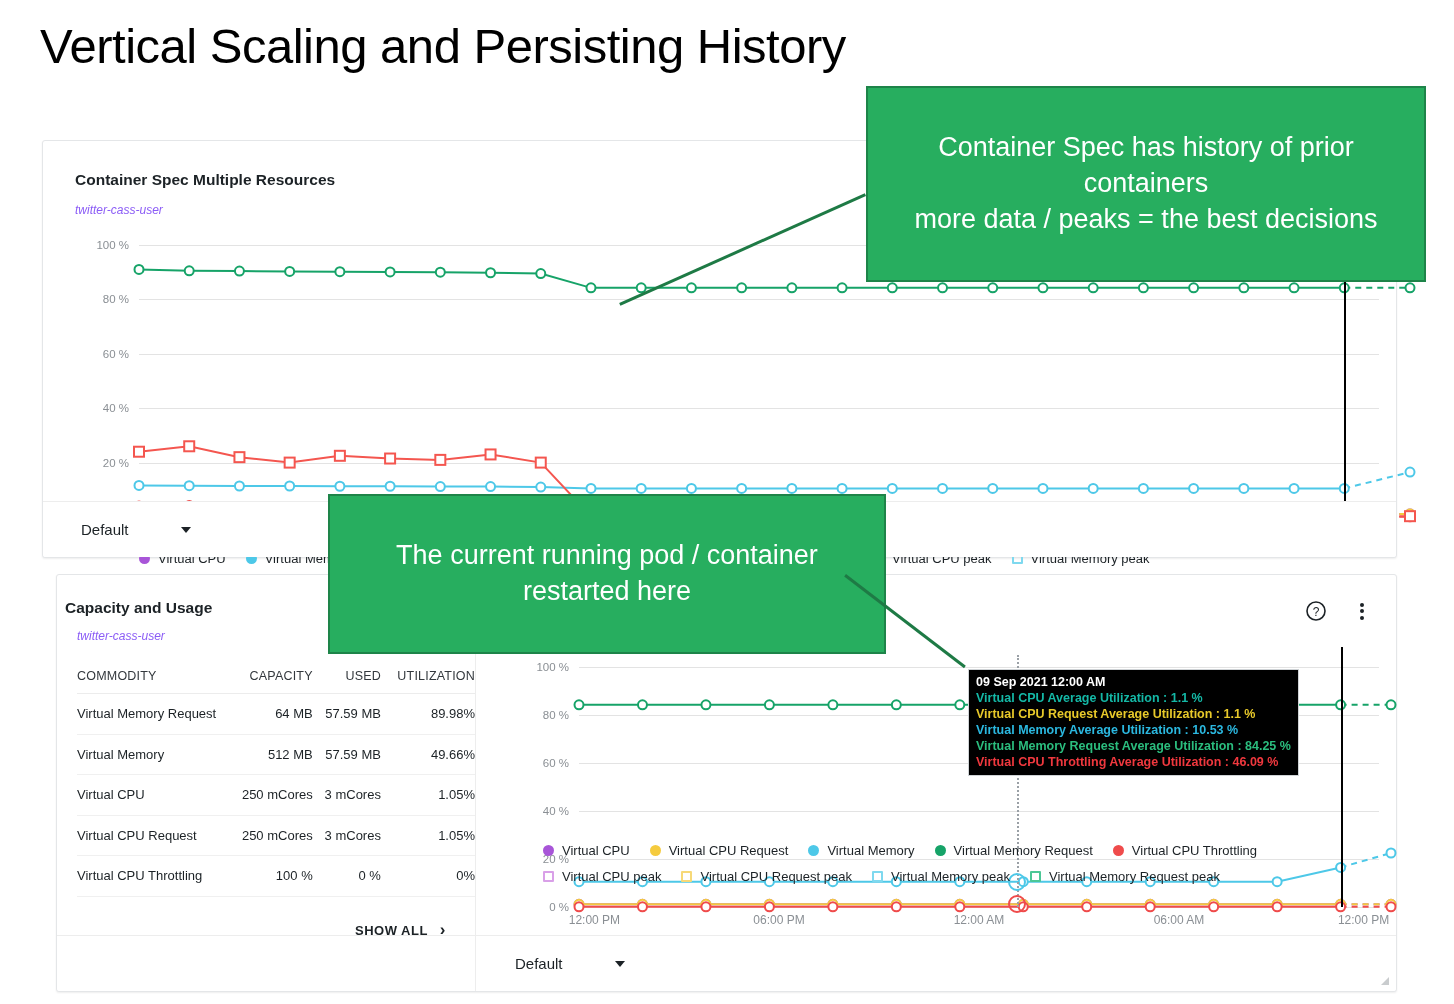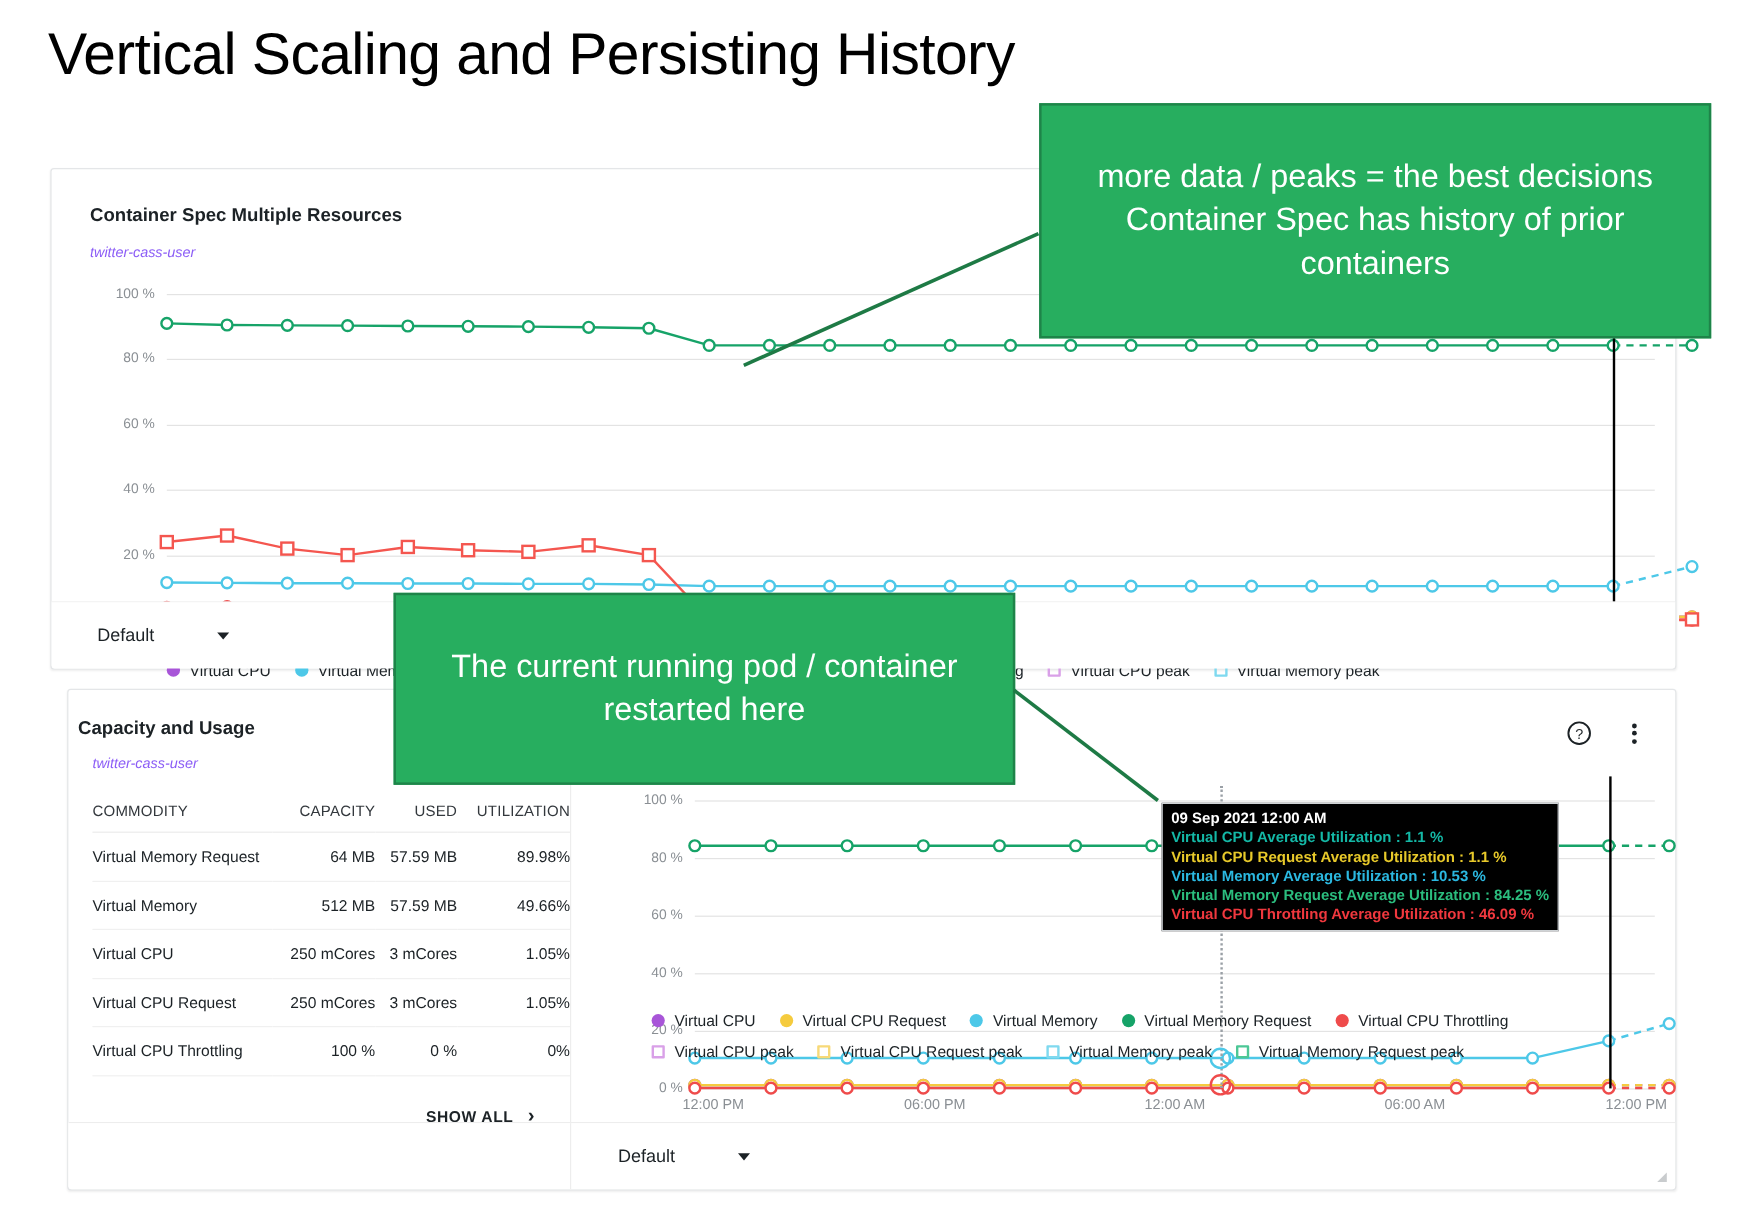--- a/index.html
+++ b/index.html
@@ -600,24 +600,24 @@
       <div class="tt-r" style="color: #14b8a6;">Virtual CPU Average Utilization : 1.1 %</div>
       <div class="tt-r" style="color: rgb(232, 201, 42);">Virtual CPU Request Average Utilization : 1.1 %</div>
       <div class="tt-r" style="color: rgb(43, 184, 224);">Virtual Memory Average Utilization : 10.53 %</div>
       <div class="tt-r" style="color: rgb(43, 189, 126);">Virtual Memory Request Average Utilization : 84.25 %</div>
       <div class="tt-r" style="color: rgb(240, 56, 62);">Virtual CPU Throttling Average Utilization : 46.09 %</div>
     </div>
 </div>
 
 <div class="callout" id="callout-1" style="left:866px; top:86px; width:560px; height:196px;">
   <span>
+      <div>Container Spec has history of prior containers</div>
       <div>more data / peaks = the best decisions</div>
-      <div>Container Spec has history of prior containers</div>
     </span>
 </div>
-<div class="callout" id="callout-2" style="left:328px; top:494px; width:518px; height:160px;">
+<div class="callout" id="callout-2" style="left:328px; top:494px; width:558px; height:160px;">
   <span>
       <div>The current running pod / container restarted here</div>
     </span>
 </div>
 
 <div class="calloutline" style="left: 866px; top: 196px; width: 269.474px; transform: rotate(155.908deg);"></div>
 <div class="calloutline" style="left: 846px; top: 574px; width: 151.208px; transform: rotate(37.4762deg);"></div>
 
 </body></html>

